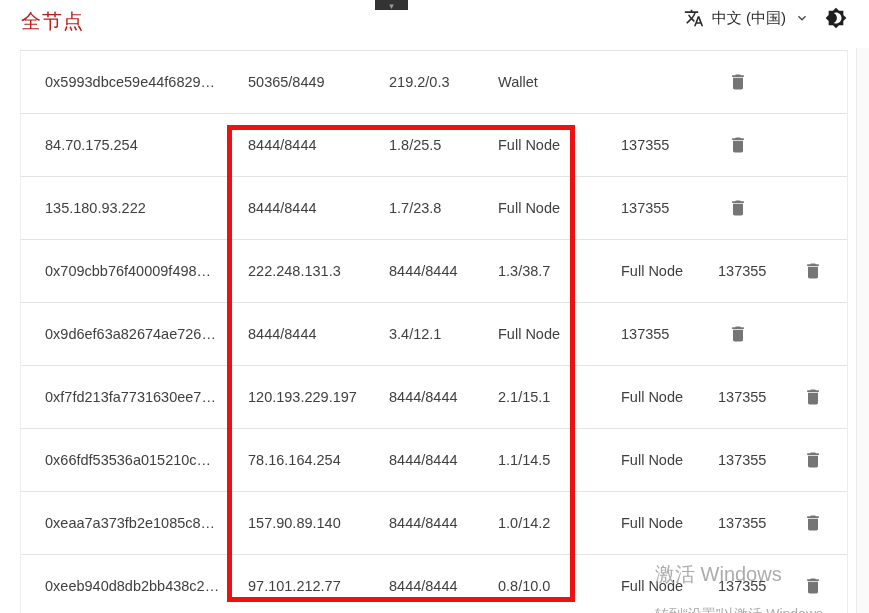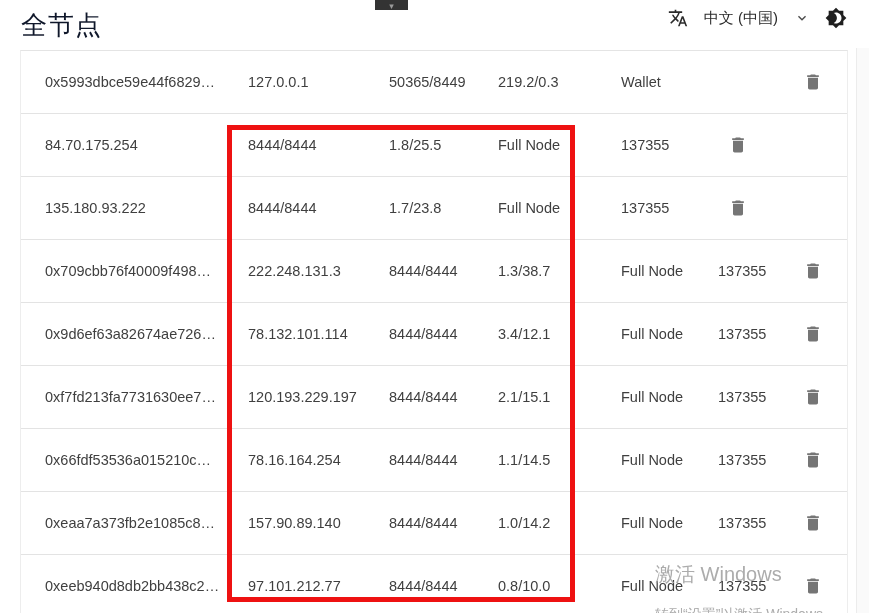--- a/index.html
+++ b/index.html
@@ -4,33 +4,33 @@
 <style>
   * { margin:0; padding:0; box-sizing:border-box; }
   html,body { background:#fff; }
   .page {
     position:relative; width:869px; height:613px; overflow:hidden;
     background:#fff; font-family:"Liberation Sans", sans-serif; color:#3f3f3f;
   }
   
   .page-title {
     position:absolute; left:21px; top:8px;
-    font-size:26px; color:#0f172a; font-weight:400; letter-spacing:1px;
+    font-size:20px; color:#b91c1c; font-weight:400; letter-spacing:1px;
   }
   .top-snippet {
     position:absolute; left:375px; top:0; width:33px; height:10px;
     background:#333; display:flex; align-items:flex-end; justify-content:center;
   }
   .top-snippet .caret { color:#9a9a9a; font-size:9px; line-height:8px; }
   .header-controls {
     position:absolute; right:22px; top:5px; height:26px;
     display:flex; align-items:center; gap:9px;
   }
   .lang-select {
-    display:flex; align-items:center; gap:16px; cursor:pointer;
+    display:flex; align-items:center; gap:8px; cursor:pointer;
     background:none; border:none; font-family:inherit;
   }
   .lang-label { font-size:15px; color:#2b2b2b; }
   .icon svg { display:block; }
   .theme-btn { background:none; border:none; cursor:pointer; margin-left:6px; }
   
   .table-card {
     position:absolute; left:20px; top:50px; width:828px; bottom:0;
     background:#a21caf; border-top:1px solid #e4e4e4;
     border-left:1px solid #ededed; border-right:1px solid #ededed;
@@ -95,21 +95,20 @@
             <path d="M20 8.69V4h-4.69L12 .69 8.69 4H4v4.69L.69 12 4 15.31V20h4.69L12 23.31 15.31 20H20v-4.69L23.31 12 20 8.69zM12 18c-.89 0-1.74-.2-2.5-.55C11.56 16.5 13 14.42 13 12s-1.44-4.5-3.5-5.45C10.26 6.2 11.11 6 12 6c3.31 0 6 2.69 6 6s-2.69 6-6 6z"></path>
           </svg>
       </span>
     </button>
   </div>
 
   <div class="table-card">
 
     <div class="table-row">
       <div class="cell">0x5993dbce59e44f6829…</div>
-      <div class="cell">127.0.0.1</div>
       <div class="cell">50365/8449</div>
       <div class="cell">219.2/0.3</div>
       <div class="cell">Wallet</div>
       <div class="cell"></div>
       <button class="trash-btn">
         <span class="icon">
             <svg width="20" height="20" viewBox="0 0 24 24" fill="#757575">
               <path d="M6 19c0 1.1.9 2 2 2h8c1.1 0 2-.9 2-2V7H6v12zM19 4h-3.5l-1-1h-5l-1 1H5v2h14V4z"></path>
             </svg>
           </span>
@@ -157,21 +156,20 @@
         <span class="icon">
             <svg width="20" height="20" viewBox="0 0 24 24" fill="#757575">
               <path d="M6 19c0 1.1.9 2 2 2h8c1.1 0 2-.9 2-2V7H6v12zM19 4h-3.5l-1-1h-5l-1 1H5v2h14V4z"></path>
             </svg>
           </span>
       </button>
     </div>
 
     <div class="table-row">
       <div class="cell">0x9d6ef63a82674ae726…</div>
-      <div class="cell">78.132.101.114</div>
       <div class="cell">8444/8444</div>
       <div class="cell">3.4/12.1</div>
       <div class="cell">Full Node</div>
       <div class="cell">137355</div>
       <button class="trash-btn">
         <span class="icon">
             <svg width="20" height="20" viewBox="0 0 24 24" fill="#757575">
               <path d="M6 19c0 1.1.9 2 2 2h8c1.1 0 2-.9 2-2V7H6v12zM19 4h-3.5l-1-1h-5l-1 1H5v2h14V4z"></path>
             </svg>
           </span>

